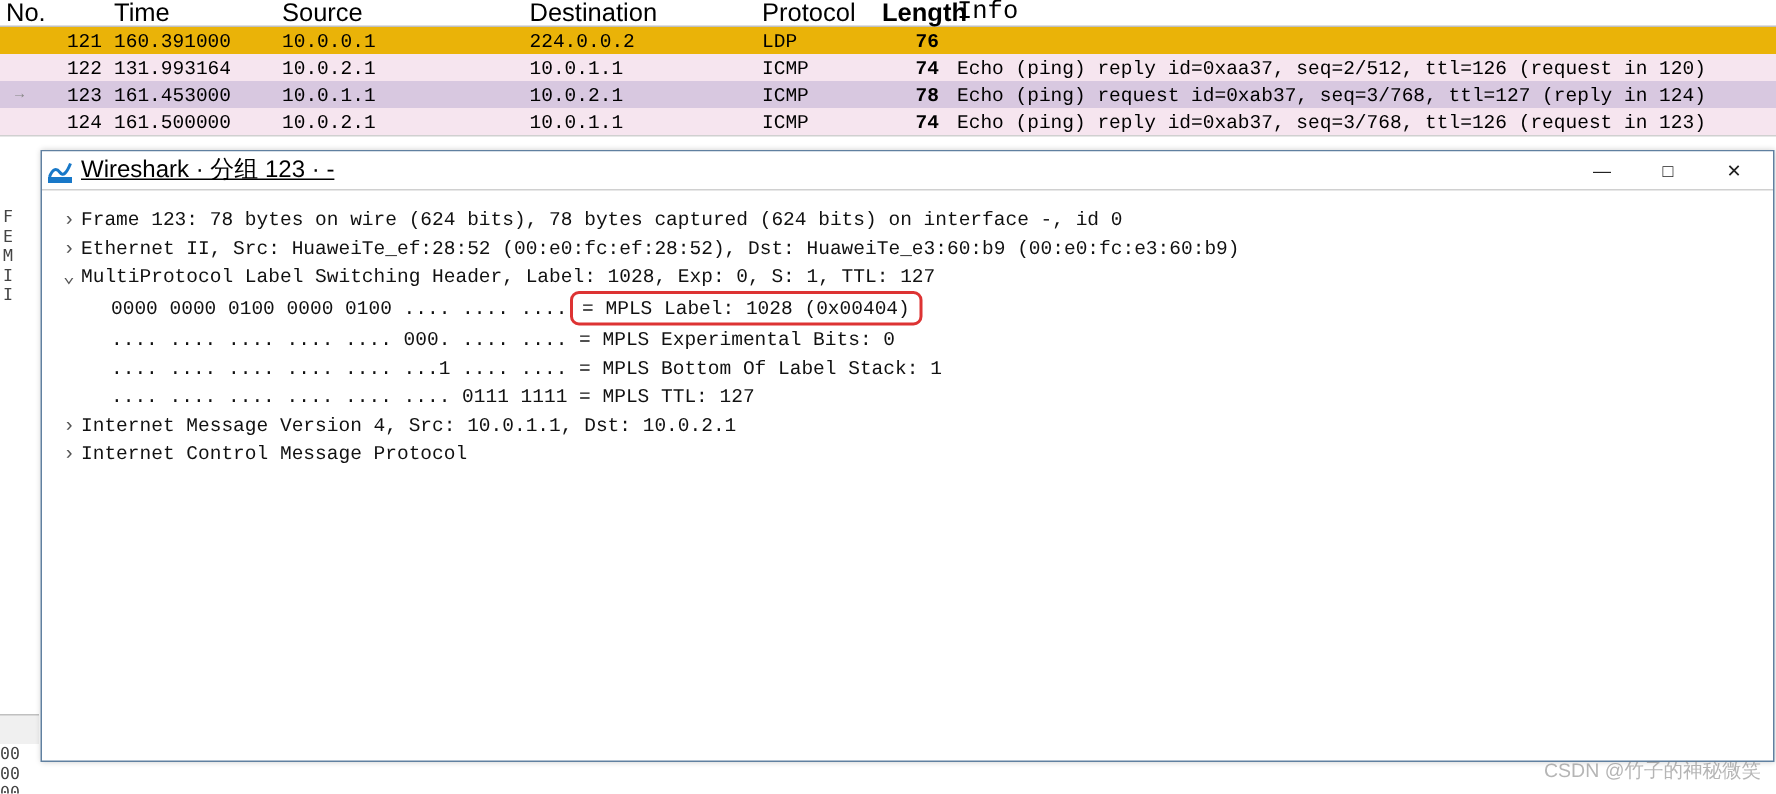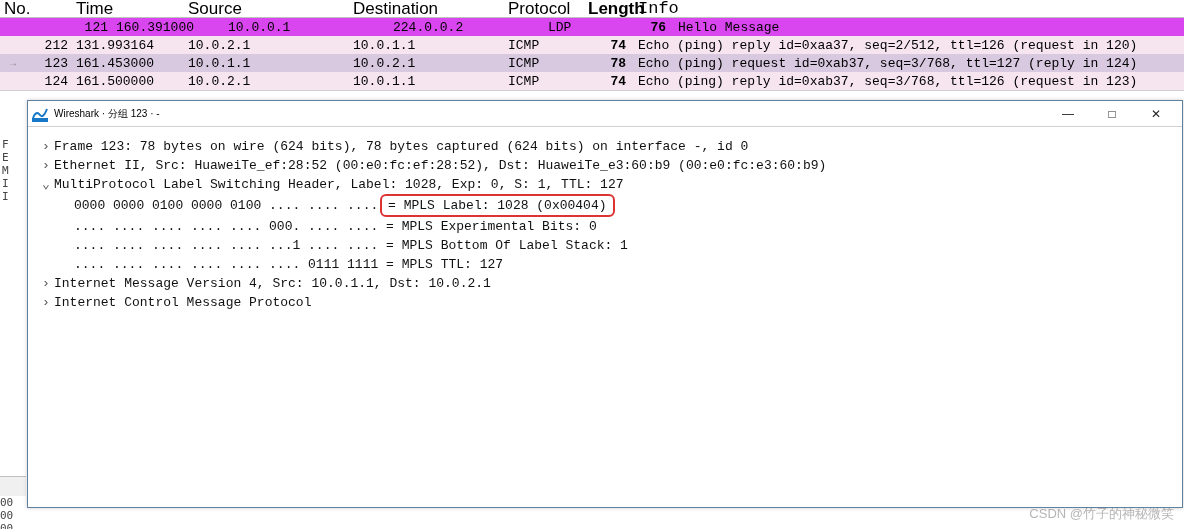--- a/index.html
+++ b/index.html
@@ -4,38 +4,38 @@
 <style>
   * { margin:0; padding:0; box-sizing:border-box; }
   body { font-family: "Microsoft YaHei", "Segoe UI", sans-serif; font-size:12px; background:#fff; width:1184px; height:529px; overflow:hidden; position:relative; }
 
   
   .plist { width:1184px; border-bottom:1px solid #d0d0d0; }
   .plist-header { display:flex; background:#fff; color:#000; height:18px; align-items:center; font-size:17px; border-bottom:1px solid #c0c0c0;}
   .plist-header > div { padding:1px 4px; }
   .plist-row { display:flex; height:18px; align-items:center; font-family:"Consolas","Courier New",monospace; font-size:13px;}
   .plist-row > div { padding:0 4px; white-space:nowrap; overflow:hidden;}
-  .bg-blue { background:#d946ef;padding-left:40px; }
+  .bg-blue { background:#eab308; }
   .bg-pink { background:#f6e5ef; }
   .bg-purple { background:#d8c8e0; }
   .col-edge { width:20px; text-align:right; color:#666;}
   .col-no { width:52px; text-align:right;}
   .col-time { width:112px;}
   .col-src { width:165px;}
   .col-dst { width:155px;}
   .col-proto { width:80px;}
   .col-len { width:50px; text-align:right; padding-right:8px !important;font-weight:bold;}
   .col-info { flex:1;font-family:Liberation Mono, monospace;}
   .hdr-no { width:72px;}
 
   
   .win { position:absolute; top:100px; left:27px; width:1156px; height:408px; background:#fff; border:1px solid #6080a0; box-shadow:0 0 4px rgba(0,0,0,.2);}
   .titlebar { display:flex; align-items:center; height:26px; background:#fff; border-bottom:1px solid #d0d0d0; padding:0 4px;}
   .titlebar .icon { width:16px; height:16px; margin-right:6px; }
-  .titlebar .title { flex:1; font-size:10px;}
+  .titlebar .title { flex:1; font-size:16px;text-decoration:underline;}
   .winbtns { display:flex; gap:0;}
   .winbtn { width:44px; height:22px; display:flex; align-items:center; justify-content:center; font-size:12px; color:#222;}
   .tree { padding:10px 10px; font-family:"Consolas","Courier New",monospace; font-size:13px; line-height:19px; color:#111;}
   .tree-row { display:flex; align-items:center; white-space:pre;}
   .caret { width:16px; text-align:center; color:#555; user-select:none;}
   .indent2 { padding-left:36px; }
   .hl { border:2px solid #d33; border-radius:6px; padding:0 6px; margin-left:-6px;}
 
   
   .leftstrip { position:absolute; left:0; top:100px; width:26px; bottom:0; background:#fff;}
@@ -60,25 +60,24 @@
   </div>
   <div id="plist-body">
       <div class="plist-row bg-blue">
         <div class="col-edge arrow"></div>
         <div class="col-no">121</div>
         <div class="col-time">160.391000</div>
         <div class="col-src">10.0.0.1</div>
         <div class="col-dst">224.0.0.2</div>
         <div class="col-proto">LDP</div>
         <div class="col-len">76</div>
-        <div class="col-info">Hello Message</div>
       </div>
       <div class="plist-row bg-pink">
         <div class="col-edge arrow"></div>
-        <div class="col-no">212</div>
+        <div class="col-no">122</div>
         <div class="col-time">131.993164</div>
         <div class="col-src">10.0.2.1</div>
         <div class="col-dst">10.0.1.1</div>
         <div class="col-proto">ICMP</div>
         <div class="col-len">74</div>
         <div class="col-info">Echo (ping) reply    id=0xaa37, seq=2/512, ttl=126 (request in 120)</div>
       </div>
       <div class="plist-row bg-purple">
         <div class="col-edge arrow">→</div>
         <div class="col-no">123</div>

